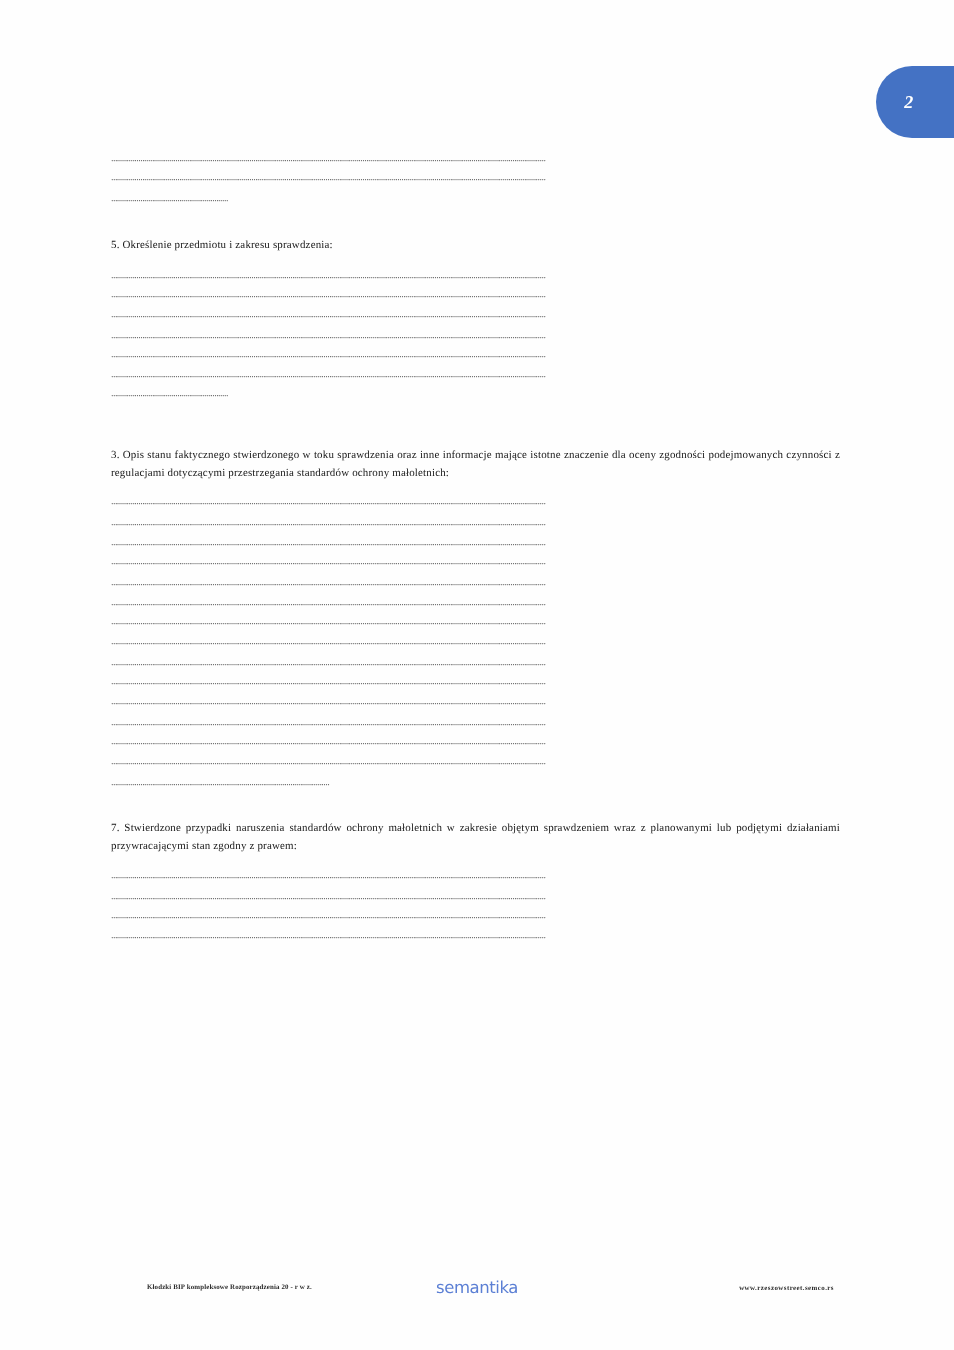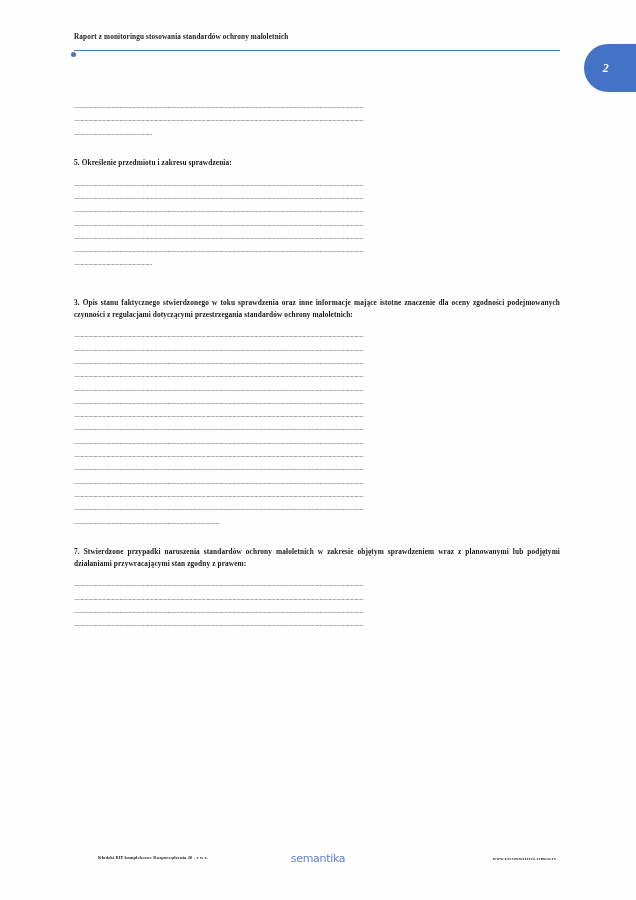--- a/index.html
+++ b/index.html
@@ -84,21 +84,21 @@
     top: 100px;
     width: 486px;
   }
 
   .block {
     margin-bottom: 0;
   }
 
   .para {
     font-size: 7.3px;
-    font-weight: bold;
+    font-weight: normal;
     line-height: 1.62;
     color: #171717;
     text-align: justify;
     letter-spacing: 0.12px;
   }
 
   .spacer-sm { height: 9px; }
   .spacer-md { height: 17px; }
   .spacer-lg { height: 26px; }
 
@@ -164,25 +164,20 @@
     color: #2a2a2a;
     font-weight: bold;
     white-space: nowrap;
   }
 </style>
 </head>
 <body>
 
 <div class="page">
 
-  <div class="header">
-    <div class="header-title">Raport z monitoringu stosowania standardów ochrony małoletnich</div>
-    <div class="header-rule"></div>
-    <div class="header-bullet"></div>
-  </div>
 
   <div class="page-tab">
     <span class="page-tab-number">2</span>
   </div>
 
   <div class="content">
 
     <div class="block">
       <div class="dotline dots">...............................................................................................................................................................................................................................</div>
       <div class="dotline dots">...............................................................................................................................................................................................................................</div>

